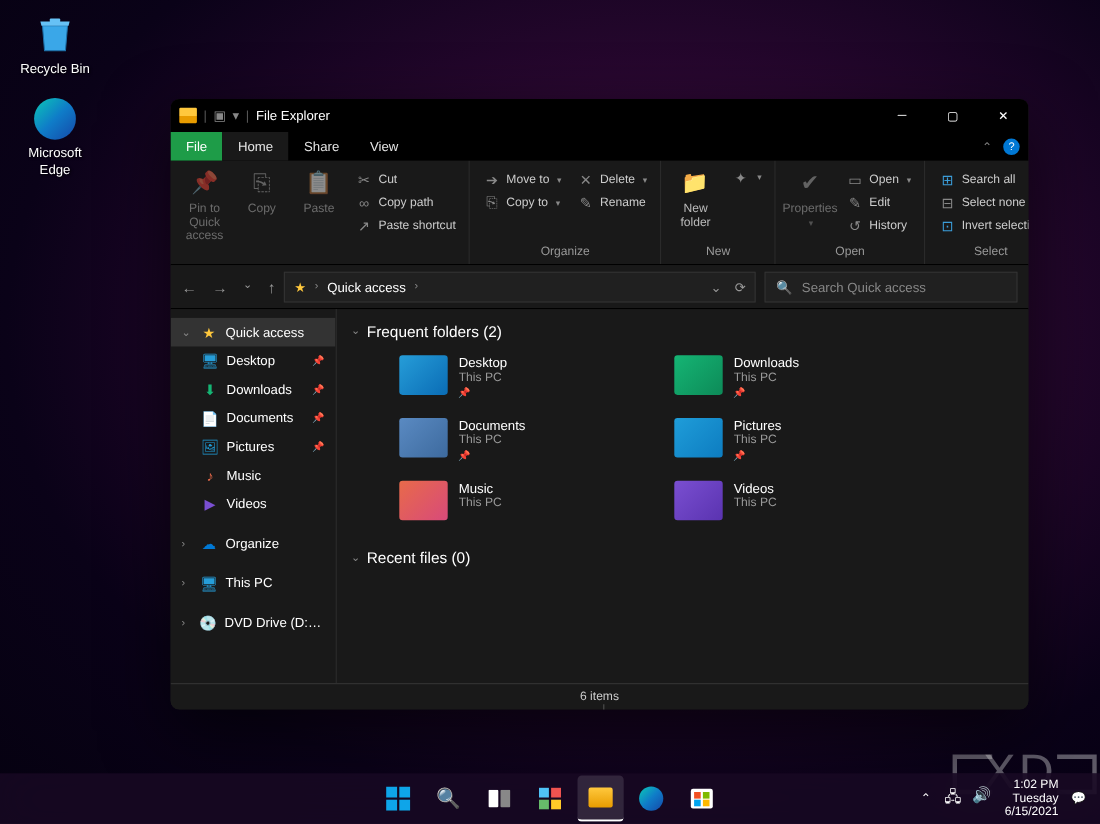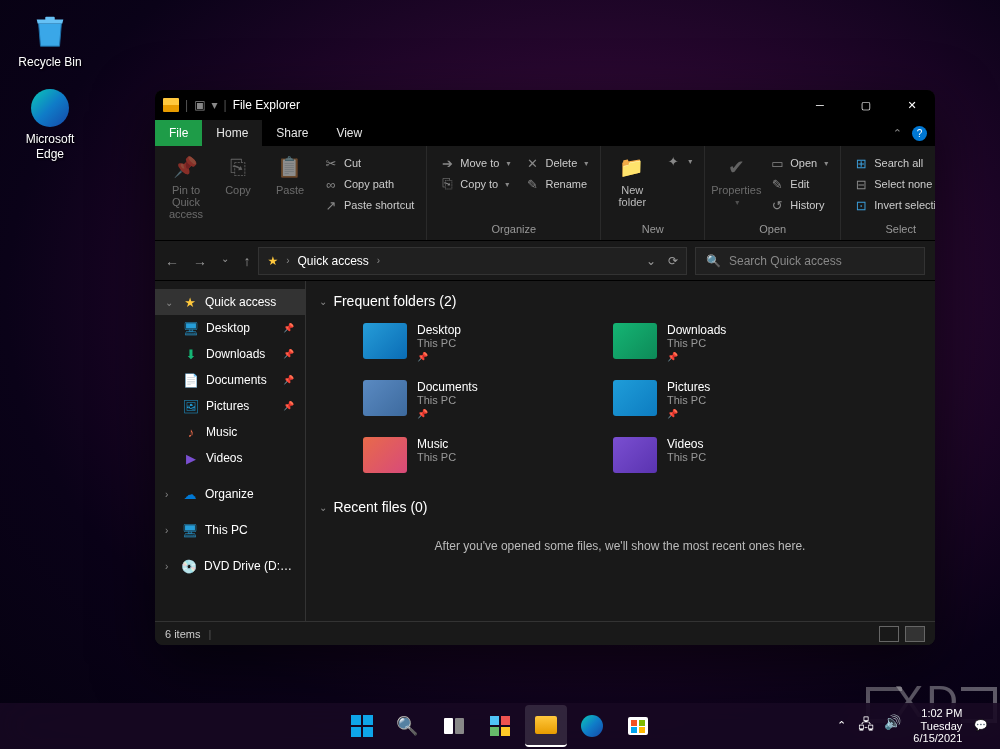--- a/index.html
+++ b/index.html
@@ -81,21 +81,21 @@
 .section-head .chv { font-size: 10px; color: #888; }
 .folder-grid { display: grid; grid-template-columns: repeat(2, 220px); gap: 10px 30px; padding-left: 40px; }
 .folder-item { display: flex; gap: 10px; cursor: pointer; padding: 4px; }
 .folder-thumb { width: 44px; height: 36px; border-radius: 3px; flex-shrink: 0; }
 .folder-info { display: flex; flex-direction: column; font-size: 12px; }
 .folder-name { color: #fff; }
 .folder-sub { color: #999; font-size: 11px; }
 .folder-pin { font-size: 9px; color: #666; margin-top: 3px; }
 .recent-msg { text-align: center; color: #bbb; font-size: 12px; margin-top: 24px; }
 
-.statusbar { height: 24px; background: #191919; border-top: 1px solid #333; display: flex; align-items: center; padding: 5px 10px; font-size: 11px; color: #ccc; }
+.statusbar { height: 24px; background: #191919; border-top: 1px solid #333; display: flex; align-items: center; padding: 5px 10px; font-size: 11px; color: #ccc; flex-direction: column; }
 .statusbar .right { margin-left: auto; display: flex; gap: 6px; }
 .view-toggle { width: 20px; height: 16px; border: 1px solid #666; cursor: pointer; }
 
 
 .xda-mark { position:absolute; bottom:22px; right:3px; color:rgba(255,255,255,0.35); font-size:44px; font-weight:300; letter-spacing:3px; font-family:sans-serif; z-index:3; }
 .xda-mark .sq { display:inline-block; width:36px; height:36px; border:4px solid rgba(255,255,255,0.35); border-right:none; vertical-align:middle; margin-right:-8px; }
 </style>
 </head>
 <body>
 
@@ -400,21 +400,20 @@
          <div class="folder-name">Videos</div>
          <div class="folder-sub">This PC</div>
 
        </div>
      </div>
         </div>
       <div class="section-head" style="margin-top:22px">
           <span class="chv">⌄</span>
           <span>Recent files (0)</span>
         </div>
-      <div class="recent-msg">After you've opened some files, we'll show the most recent ones here.</div>
     </div>
   </div>
 
   <div class="statusbar">
     <span>6 items</span>
     <span style="margin-left:8px;color:#555">|</span>
     <div class="right">
       <div class="view-toggle"></div>
       <div class="view-toggle" style="background:#333"></div>
     </div>

